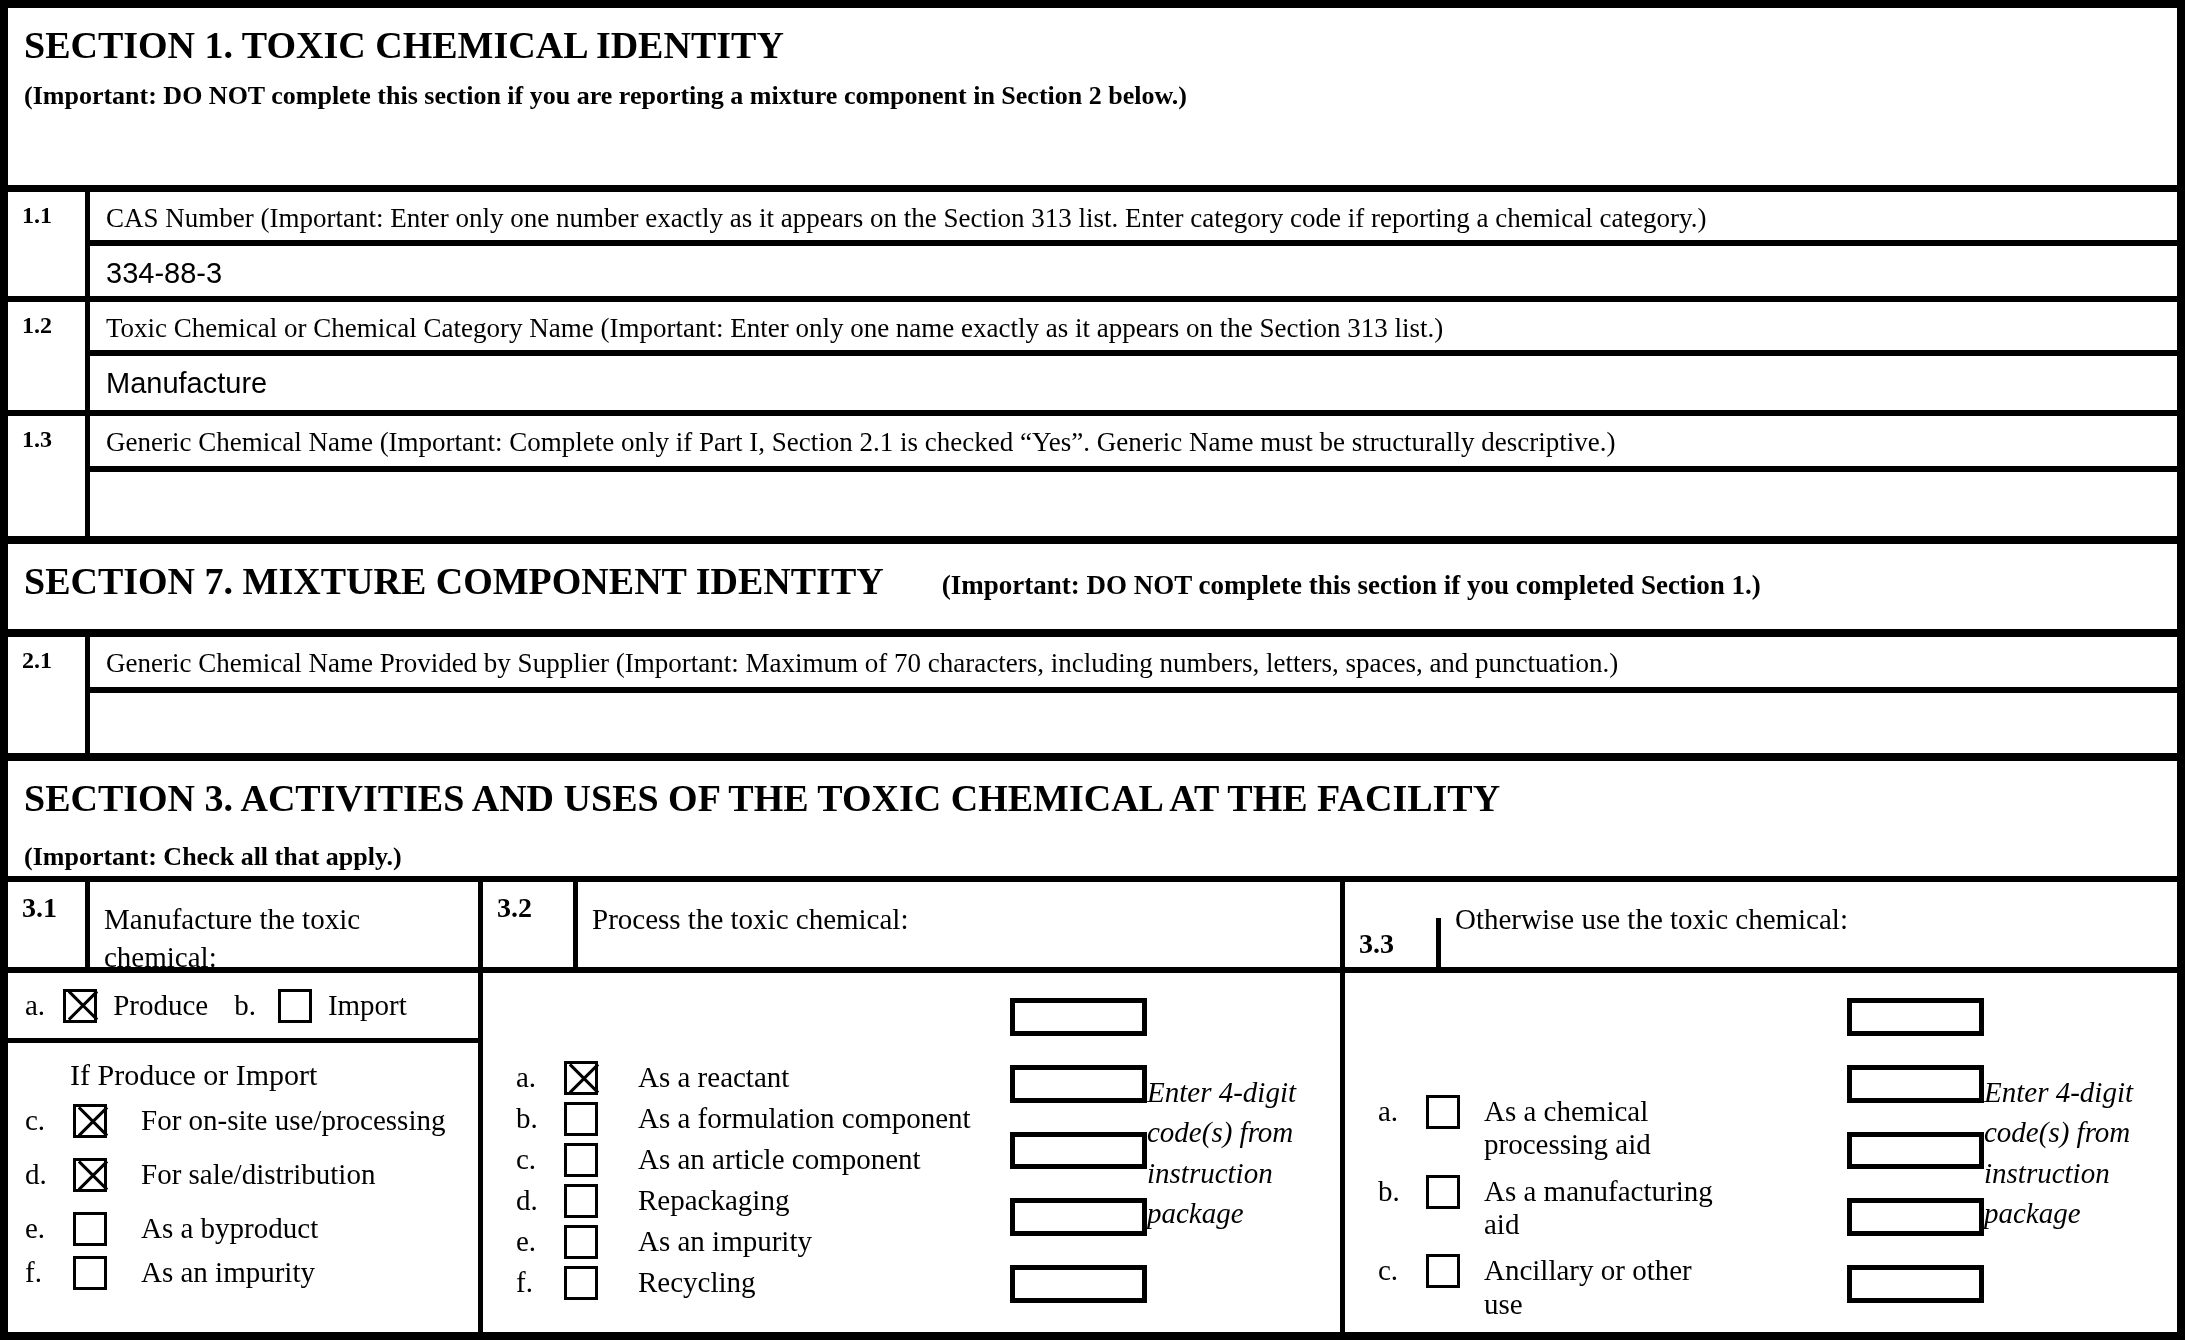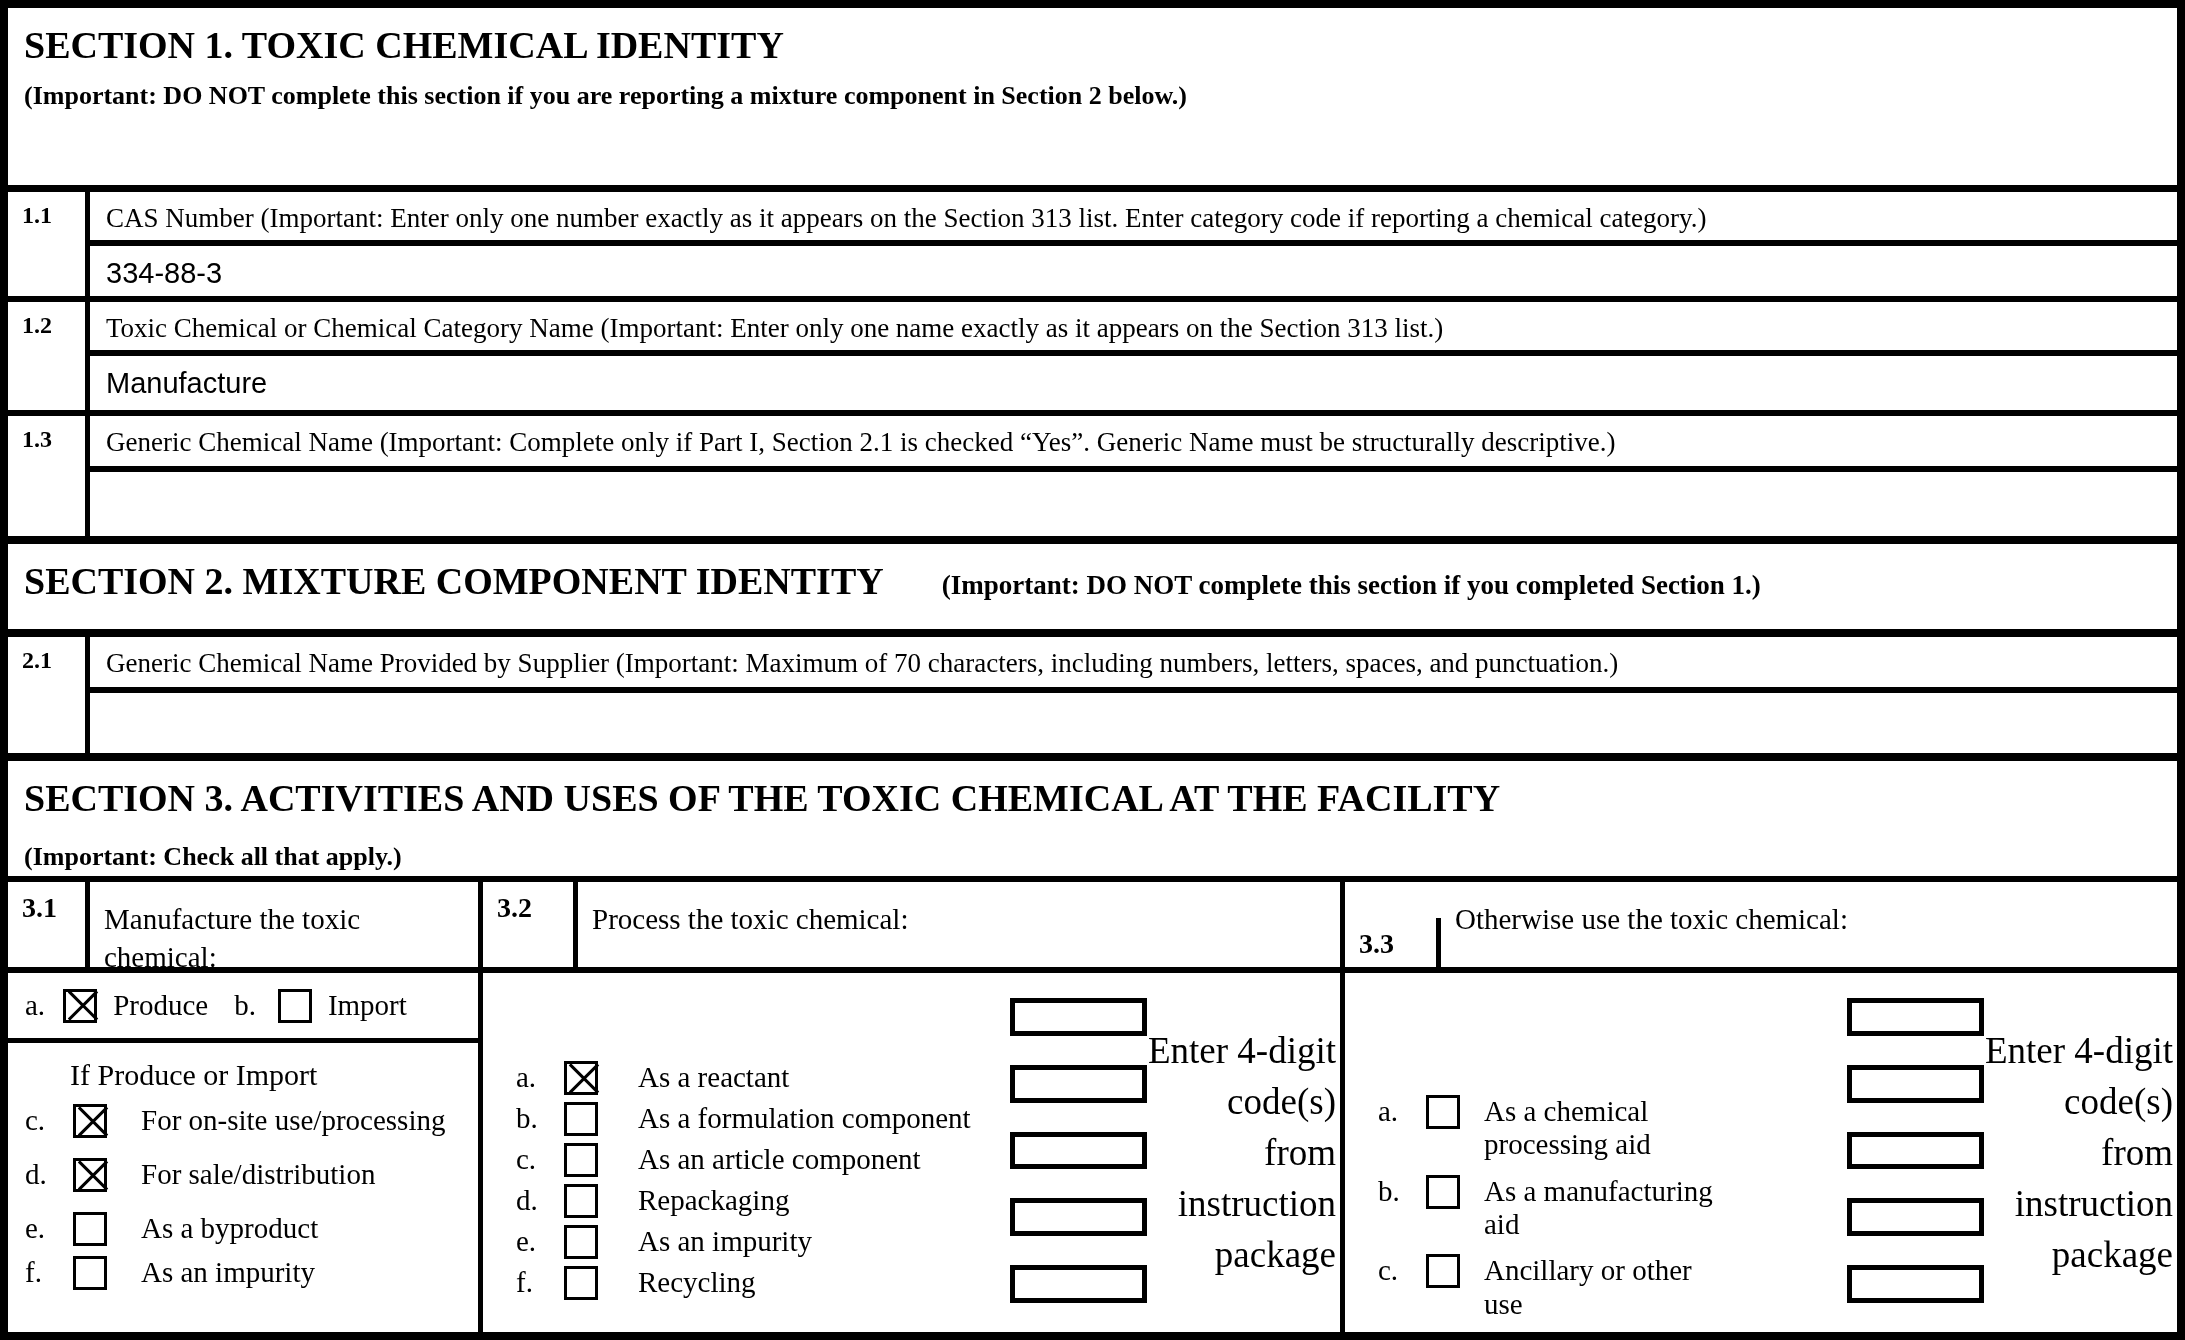--- a/index.html
+++ b/index.html
@@ -74,21 +74,21 @@
   .bcol2 .bitems { padding:88px 0 0 16px; }
   .bcol2 .citem { margin-bottom:7px; }
   .bcol2 .clabel { margin-left:40px; }
   .bcol3 .bitems { padding:122px 0 0 16px; }
   .bcol3 .citem { margin-bottom:13px; }
   .bcol3 .clabel { margin-left:24px; max-width:250px; }
 
   .codes { width:330px; flex:none; display:flex; padding-right:4px; }
   .boxcol { width:137px; flex:none; display:flex; flex-direction:column; margin-top:25px; }
   .codebox { height:48px; border:5px solid #000; background:#fff; margin-bottom:29px; }
-  .codecap { flex:1; align-self:center; text-align:right; font-size:37px; line-height:1.38; }
+  .codecap { flex:1; align-self:center; text-align:left; font-size:29px; line-height:1.38;font-style:italic; }
 
   
   .cbx {
     position:relative; width:34px; height:34px; flex:none;
     border:3px solid #000; background:#fff; display:inline-block; margin-top:0;
   }
   .cbx.checked::before, .cbx.checked::after {
     content:""; position:absolute; left:-3px; top:12.5px;
     width:40px; height:3px; background:#000;
   }
@@ -123,21 +123,21 @@
 
   <div class="frow r13 last">
     <div class="num">1.3</div>
     <div class="fbody">
       <div class="flabel">Generic Chemical Name (Important: Complete only if Part I, Section 2.1 is checked “Yes”. Generic Name must be structurally descriptive.)</div>
       <div class="fvalue"></div>
     </div>
   </div>
 
   <div class="sec-head inline">
-    <div class="sec-title">SECTION 2. MIXTURE COMPONENT IDENTITY</div>
+    <div class="sec-title">SECTION 7. MIXTURE COMPONENT IDENTITY</div>
     <div class="sec-note">(Important: DO NOT complete this section if you completed Section 1.)</div>
   </div>
 
   <div class="frow r21 last">
     <div class="num">2.1</div>
     <div class="fbody">
       <div class="flabel">Generic Chemical Name Provided by Supplier (Important: Maximum of 70 characters, including numbers, letters, spaces, and punctuation.)</div>
       <div class="fvalue"></div>
     </div>
   </div>

